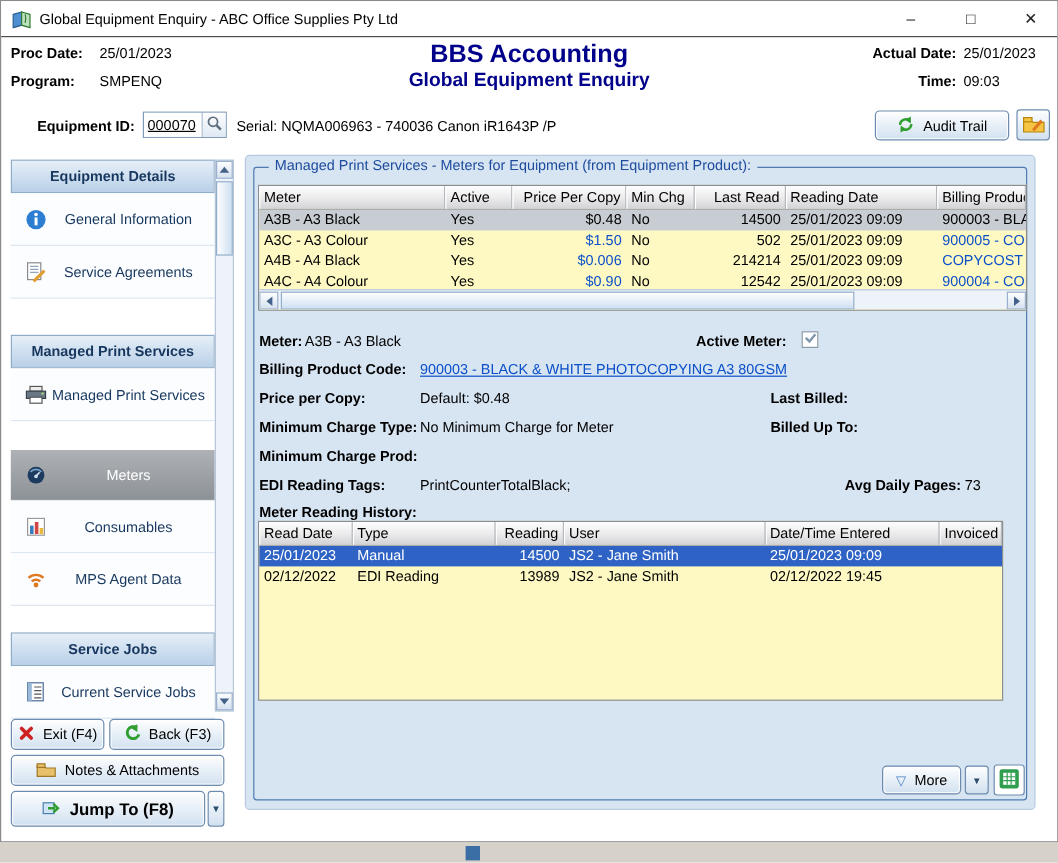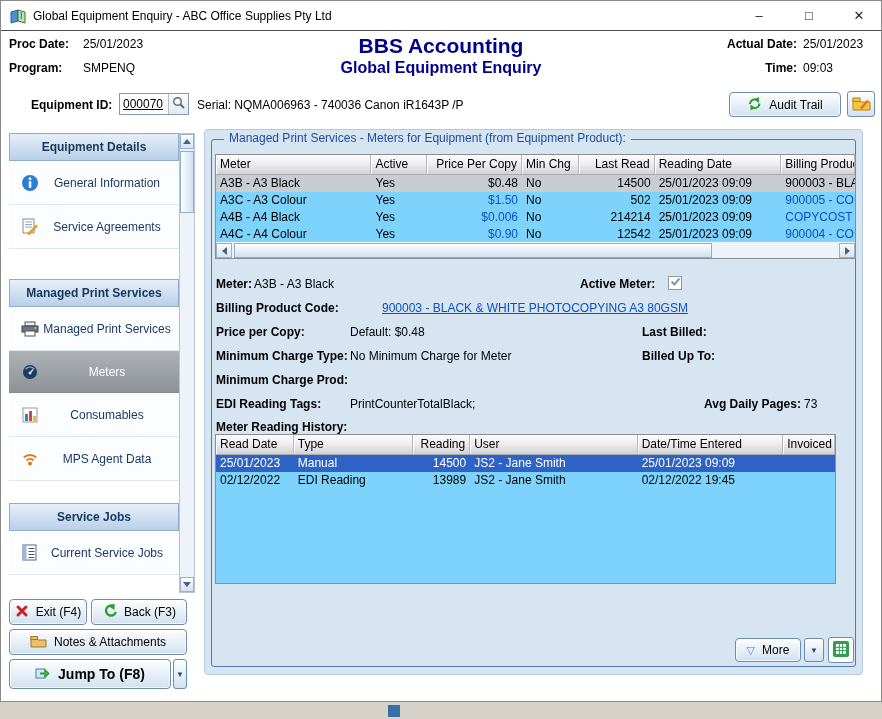--- a/index.html
+++ b/index.html
@@ -70,21 +70,21 @@
   .hthumb { position:absolute; left:18px; top:1px; width:478px; height:15px;
     background:linear-gradient(#fdfefe,#cfe0f2); border:1px solid #93aecb; }
   
   .main-panel { position:absolute; left:203px; top:128px; width:659px; height:546px;
     background:#d7e4f2; border:1px solid #b7cbe0; border-radius:4px; }
   .groupbox { position:absolute; left:210px; top:138px; width:645px; height:528px;
     border:1px solid #4f7cb0; border-radius:3px; }
   .group-title { position:absolute; left:12px; top:-9px; background:#d7e4f2; padding:0 5px;
     color:#1d4b9e; font-size:12px; white-space:nowrap; }
   
-  .datatable { position:absolute; background:#7dd3fc; border:1px solid #8a8e94; overflow:hidden; }
+  .datatable { position:absolute; background:#fef9c3; border:1px solid #8a8e94; overflow:hidden; }
   .tbl-head { display:flex; height:20px;
     background:linear-gradient(#fdfdfd,#ececee 50%, #d2d3d6); border-bottom:1px solid #a8abb0; }
   .tbl-head .cell { border-right:1px solid #b4b7bb; box-shadow:inset 1px 0 0 #fff;
     padding:2px 4px; white-space:nowrap; overflow:hidden; }
   .tbl-row { display:flex; height:17px; }
   .tbl-row .cell { padding:1px 4px; white-space:nowrap; overflow:hidden; }
   .tbl-row.sel { background:#c8cdd3; }
   .hrow.sel { background:#2e63c5; color:#fff; }
   .mc0{width:156px}.mc1{width:56px}.mc2{width:95px;text-align:right}.mc3{width:57px}
   .mc4{width:76px;text-align:right}.mc5{width:127px}.mc6{width:74px}
@@ -207,21 +207,21 @@
         <span class="sb-icon">
           <svg width="18" height="16">
               <rect x="4" y="1" width="10" height="4" fill="#ececec" stroke="#555"></rect>
               <rect x="1" y="5" width="16" height="6" fill="#6a7886" stroke="#39434d"></rect>
               <rect x="4" y="10" width="10" height="5" fill="#fff" stroke="#555"></rect>
               <circle cx="14.5" cy="7" r="1" fill="#9fe06a"></circle>
             </svg>
         </span>
         <span class="lbl">Managed Print Services</span>
       </div>
-      <div class="sb-item selected" style="height:42px;">
+      <div class="sb-item selected" style="height:42px;margin-top:24px;">
         <span class="sb-icon">
           <svg width="16" height="16">
               <circle cx="8" cy="8" r="7" fill="#1d3a5f"></circle>
               <path d="M3.5 5.2 a6 6 0 0 1 9 0" stroke="#7ba2c9" stroke-width="1.4" fill="none"></path>
               <circle cx="8" cy="9" r="1.5" fill="#cfe0f0"></circle>
               <line x1="8" y1="9" x2="11" y2="5.5" stroke="#cfe0f0" stroke-width="1.4"></line>
             </svg>
         </span>
         <span class="lbl">Meters</span>
       </div>
@@ -383,21 +383,21 @@
     <span class="dlabel" style="left:368px; top:137px;">Active Meter:</span>
     <div class="checkbox" style="left:456px; top:136px;">
       <span>
         <svg width="11" height="11">
             <polyline points="1.5,5.5 4.5,8.5 9.5,2.5" fill="none" stroke="#7f98ae" stroke-width="2"></polyline>
           </svg>
       </span>
     </div>
 
     <span class="dlabel" style="left:4px; top:161px;">Billing Product Code:</span>
-    <span class="dvalue ulnk" style="left:138px; top:161px;margin-left:32px;">900003 - BLACK &amp; WHITE PHOTOCOPYING A3 80GSM</span>
+    <span class="dvalue ulnk" style="left:138px; top:161px;">900003 - BLACK &amp; WHITE PHOTOCOPYING A3 80GSM</span>
 
     <span class="dlabel" style="left:4px; top:185px;">Price per Copy:</span>
     <span class="dvalue" style="left:138px; top:185px;">Default: $0.48</span>
     <span class="dlabel" style="left:430px; top:185px;">Last Billed:</span>
 
     <span class="dlabel" style="left:4px; top:209px;">Minimum Charge Type:</span>
     <span class="dvalue" style="left:138px; top:209px;">No Minimum Charge for Meter</span>
     <span class="dlabel" style="left:430px; top:209px;">Billed Up To:</span>
 
     <span class="dlabel" style="left:4px; top:233px;">Minimum Charge Prod:</span>

